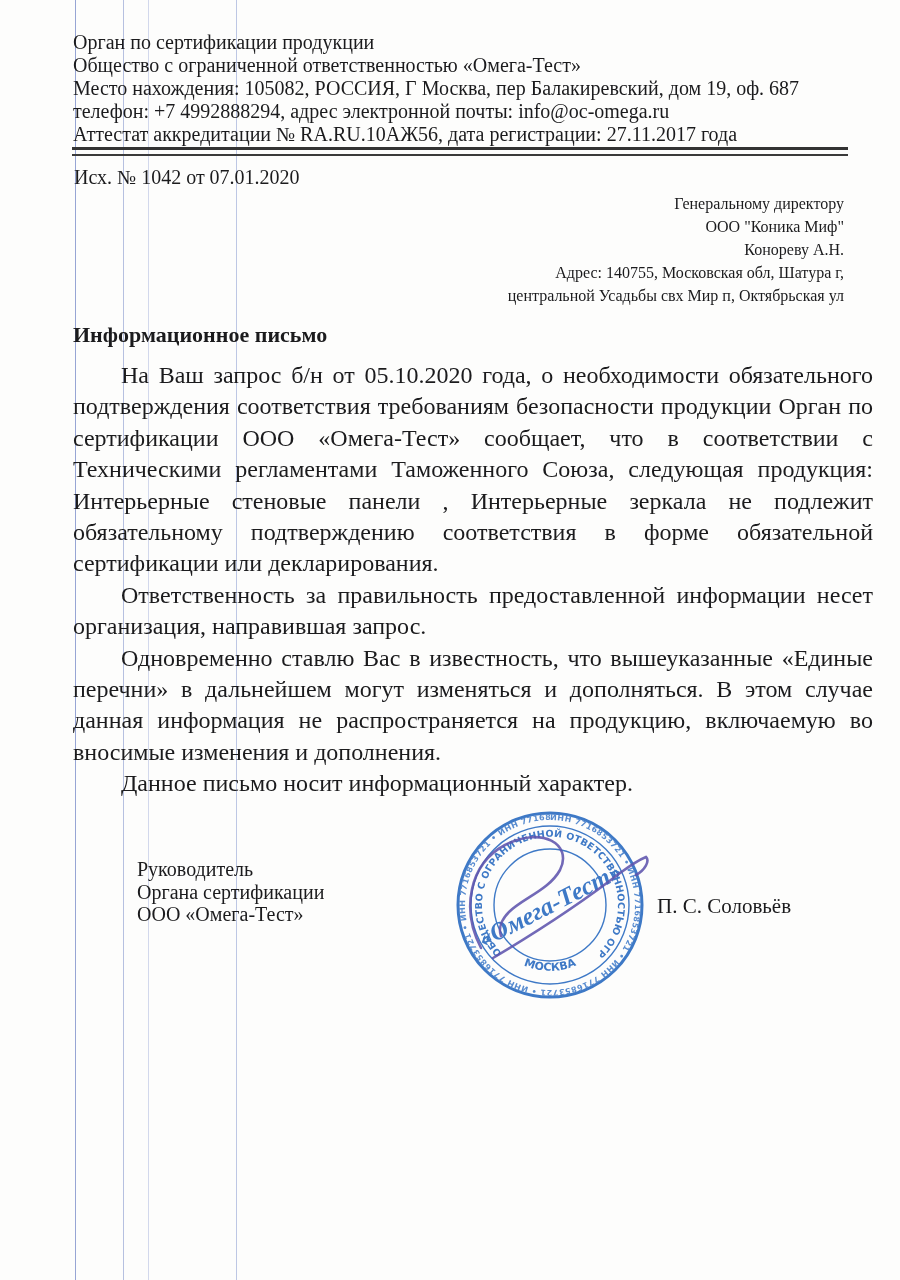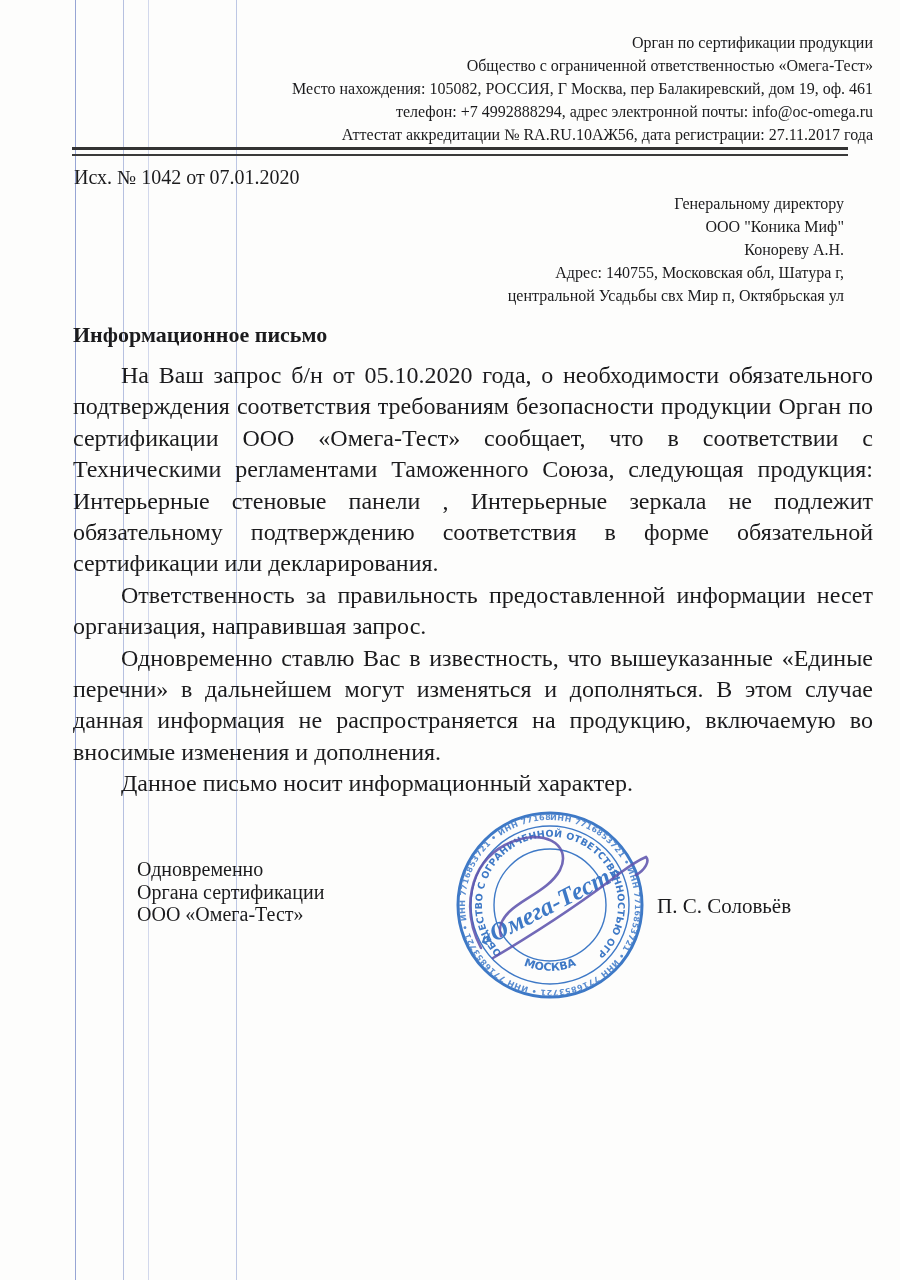--- a/index.html
+++ b/index.html
@@ -14,21 +14,21 @@
     color: #1b1b1d;
   }
   .scan-line { position: absolute; top: 0; height: 1280px; width: 1px; }
   .scan-line.l1 { left: 75px;  background: #97a5d4; }
   .scan-line.l2 { left: 123px; background: #b6c0e0; }
   .scan-line.l3 { left: 148px; background: #d2d8ec; }
   .scan-line.l4 { left: 236px; background: #bdc7e4; }
 
   .letterhead {
     position: absolute; top: 31px; left: 73px; width: 800px;
-    text-align: right; font-size: 16px; line-height: 23px;
+    text-align: left; font-size: 20px; line-height: 23px;
   }
   .divider {
     position: absolute; top: 147px; left: 72px; width: 776px; height: 4px;
     border-top: 3px solid #333; border-bottom: 2px solid #3a3a3a;
   }
   .ref {
     position: absolute; top: 166px; left: 74px; font-size: 20px;
   }
   .addressee {
     position: absolute; top: 192px; right: 56px;
@@ -63,21 +63,21 @@
 <div class="page">
 
   <div class="scan-line l1"></div>
   <div class="scan-line l2"></div>
   <div class="scan-line l3"></div>
   <div class="scan-line l4"></div>
 
   <header class="letterhead">
     <div>Орган по сертификации продукции</div>
     <div>Общество с ограниченной ответственностью «Омега-Тест»</div>
-    <div>Место нахождения: 105082, РОССИЯ, Г Москва, пер Балакиревский, дом 19, оф. 461</div>
+    <div>Место нахождения: 105082, РОССИЯ, Г Москва, пер Балакиревский, дом 19, оф. 687</div>
     <div>телефон: +7 4992888294, адрес электронной почты: info@oc-omega.ru</div>
     <div>Аттестат аккредитации № RA.RU.10АЖ56, дата регистрации: 27.11.2017 года</div>
   </header>
 
   <div class="divider"></div>
 
   <div class="ref">Исх. № 1042 от 07.01.2020</div>
 
   <div class="addressee">
     <div>Генеральному директору</div>
@@ -90,21 +90,21 @@
   <h1 class="title">Информационное письмо</h1>
 
   <div class="body">
     <p>На Ваш запрос б/н от 05.10.2020 года, о необходимости обязательного подтверждения соответствия требованиям безопасности  продукции Орган по сертификации  ООО «Омега-Тест» сообщает, что в соответствии с  Техническими регламентами Таможенного Союза, следующая продукция: Интерьерные стеновые панели , Интерьерные зеркала не подлежит обязательному подтверждению соответствия в форме обязательной сертификации или декларирования.</p>
     <p>Ответственность за правильность предоставленной информации несет организация, направившая запрос.</p>
     <p>Одновременно ставлю Вас в известность, что вышеуказанные «Единые перечни» в дальнейшем могут изменяться и дополняться. В этом случае данная информация не распространяется на продукцию, включаемую во вносимые изменения и дополнения.</p>
     <p>Данное письмо носит информационный характер.</p>
   </div>
 
   <div class="signatory">
-    <div>Одновременно</div>
+    <div>Руководитель</div>
     <div>Органа сертификации</div>
     <div>ООО «Омега-Тест»</div>
   </div>
 
   <div class="signer-name">П. С. Соловьёв</div>
 
   <svg class="stamp" viewBox="0 0 210 210">
     <defs>
       <path id="microPath" d="M 105,20 A 85,85 0 1,1 104.99,20"></path>
       <path id="companyPath" d="M 57,153 A 68,68 0 1,1 153,153"></path>

